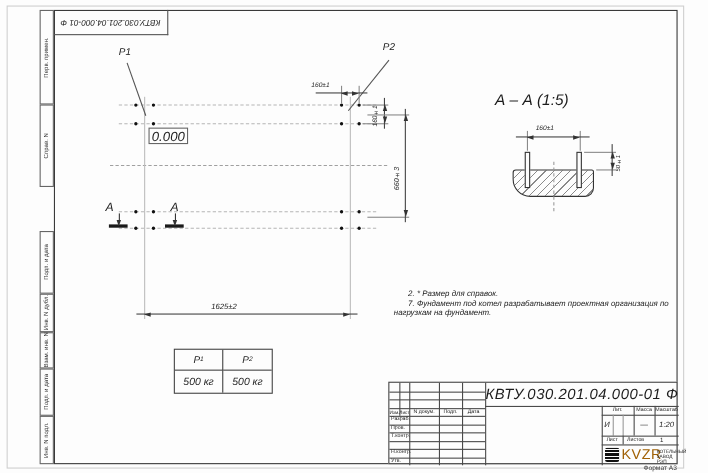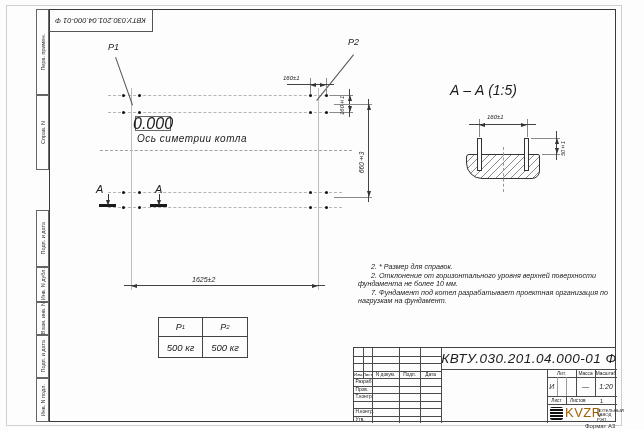--- a/index.html
+++ b/index.html
@@ -86,23 +86,22 @@
   <div class="dot" style="left:324.5px;top:190.5px;"></div>
   <div class="dot" style="left:308.5px;top:205.5px;"></div>
   <div class="dot" style="left:324.5px;top:205.5px;"></div>
 
   <div class="txt it" style="left:108px;top:42px;font-size:9px;">P1</div>
   <div class="ln" style="left:116px;top:57px;width:51px;height:1px;background:#555;transform:rotate(70.5deg);transform-origin:0 0;"></div>
   <div class="txt it" style="left:348px;top:37px;font-size:9px;">P2</div>
   <div class="ln" style="left:354px;top:55px;width:59px;height:1px;background:#555;transform:rotate(128.8deg);transform-origin:0 0;"></div>
 
   <div class="abs cell-c" style="left:135px;top:116px;width:36px;height:15px;border:1px solid #666;box-sizing:border-box;background:#fdfdfd;">
-    <span class="it" style="font-size:16px;">0.000</span>
-  </div>
-  <div class="txt it" style="left:137px;top:133px;font-size:10px;letter-spacing:.5px;">Ось симетрии котла</div>
+    <span class="it" style="font-size:12px;">0.000</span>
+  </div>
 
   <div class="txt it" style="left:96px;top:183px;font-size:11px;">А</div>
   <div class="txt it" style="left:155px;top:183px;font-size:11px;">А</div>
   <div class="ln" style="left:99px;top:204px;width:17px;height:2.5px;background:#1a1a1a;"></div>
   <div class="ln" style="left:150px;top:204px;width:17px;height:2.5px;background:#1a1a1a;"></div>
   <div class="ln" style="left:108px;top:194px;width:1px;height:8px;background:#333;"></div>
   <div class="aD" style="left:106px;top:200px;"></div>
   <div class="ln" style="left:159px;top:194px;width:1px;height:8px;background:#333;"></div>
   <div class="aD" style="left:157px;top:200px;"></div>
 
@@ -162,21 +161,20 @@
     <div class="cell-c" style="border-bottom:1px solid #444;font-size:9px;font-style:italic;">
       <span>P</span>
         <sub style="font-size:6px;">2</sub>
     </div>
     <div class="cell-c it" style="border-right:1px solid #444;font-size:9.5px;">500 кг</div>
     <div class="cell-c it" style="font-size:9.5px;">500 кг</div>
   </div>
 
   <div class="abs" style="left:358px;top:263px;width:257px;">
     <p class="note">2. * Размер для справок.</p>
-    <p class="note">2. Отклонение от горизонтального уровня верхней поверхности фундамента не более 10 мм.</p>
     <p class="note">7. Фундамент под котел разрабатывает проектная организация по нагрузкам на фундамент.</p>
   </div>
 
   <div class="abs" style="left:353px;top:347px;width:263px;height:75px;border:1.2px solid #444;box-sizing:border-box;background:#fdfdfd;">
 
     <div class="tb-line" style="left:87px;top:0;width:1px;height:75px;"></div>
     <div class="tb-line" style="left:9px;top:0;width:1px;height:30px;"></div>
     <div class="tb-line" style="left:18px;top:0;width:1px;height:75px;"></div>
     <div class="tb-line" style="left:45px;top:0;width:1px;height:75px;"></div>
     <div class="tb-line" style="left:66px;top:0;width:1px;height:75px;"></div>

